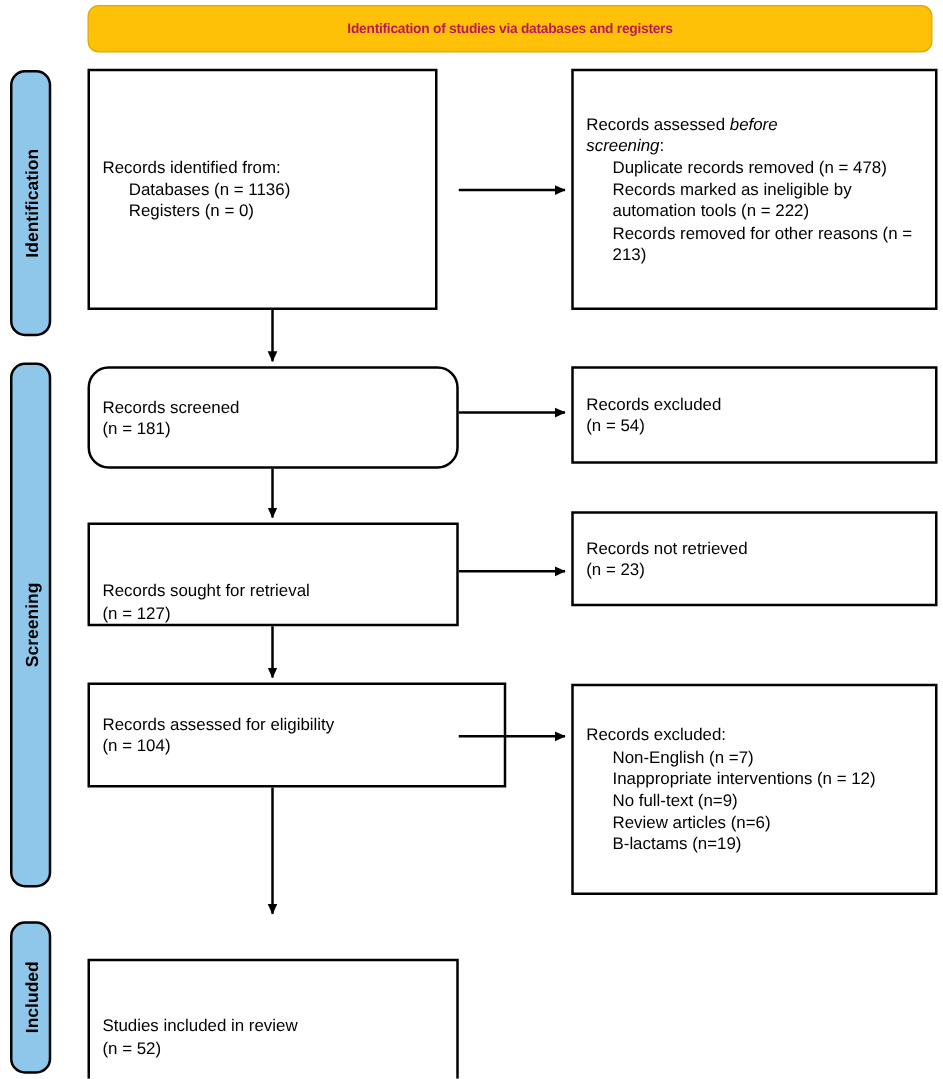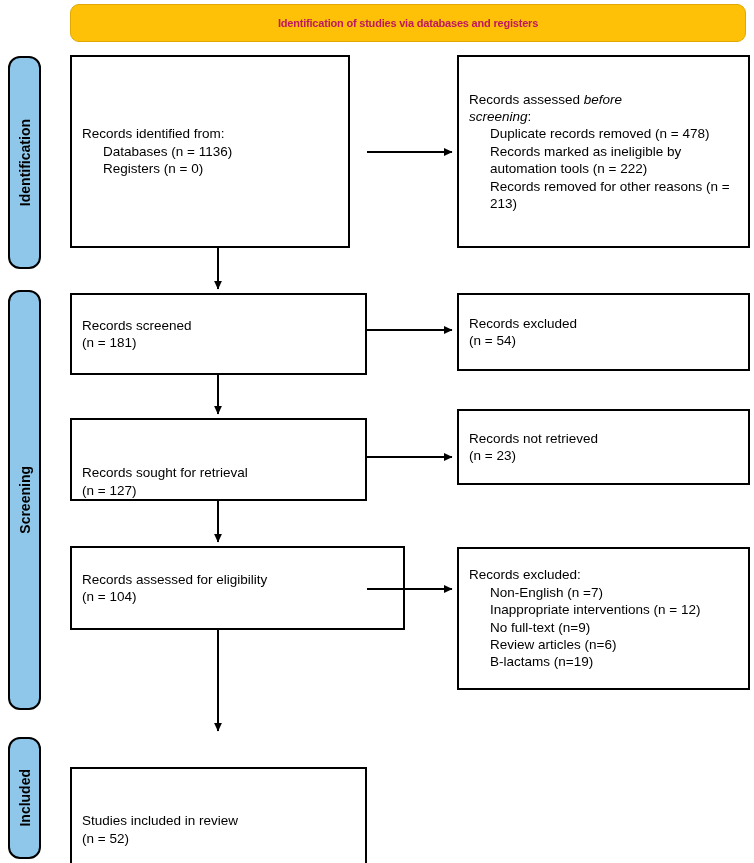--- a/index.html
+++ b/index.html
@@ -82,30 +82,30 @@
     line-height: 1.29;
     width: 100%;
   }
   .flow-box .box-text .ln { display: block; white-space: pre-wrap; }
   .flow-box .box-text .indent { padding-left: 21px; text-indent: 0; }
   .flow-box .box-text .hang { padding-left: 21px; text-indent: -0px; }
   .ital { font-style: italic; }
 
   
   #box-identified        { left: 70px; top: 55px;  width: 280px; height: 193px; }
-  #box-screened          { left: 70px; top: 293px; width: 297px; height: 82px;  }
+  #box-screened          { left: 70px; top: 293px; width: 297px; height: 82px; border-radius: 17px;  }
   #box-sought            { left: 70px; top: 418px; width: 297px; height: 83px; align-items: flex-end;  }
   #box-assessed          { left: 70px; top: 546px; width: 335px; height: 84px;  }
   #box-included          { left: 70px; top: 735px; width: 297px; height: 125px; margin-top: 32px; }
 
   
   #box-removed-before    { left: 457px; top: 55px;  width: 293px; height: 193px; }
   #box-excluded-screen   { left: 457px; top: 293px; width: 293px; height: 78px;  }
   #box-not-retrieved     { left: 457px; top: 409px; width: 293px; height: 76px;  }
-  #box-excluded-reasons  { left: 457px; top: 547px; width: 293px; height: 143px; align-items: center; }
+  #box-excluded-reasons  { left: 457px; top: 547px; width: 293px; height: 169px; align-items: center; }
 
   
   .conn {
     position: absolute;
   }
   .conn svg { display: block; overflow: visible; }
 </style>
 </head>
 <body>
 

